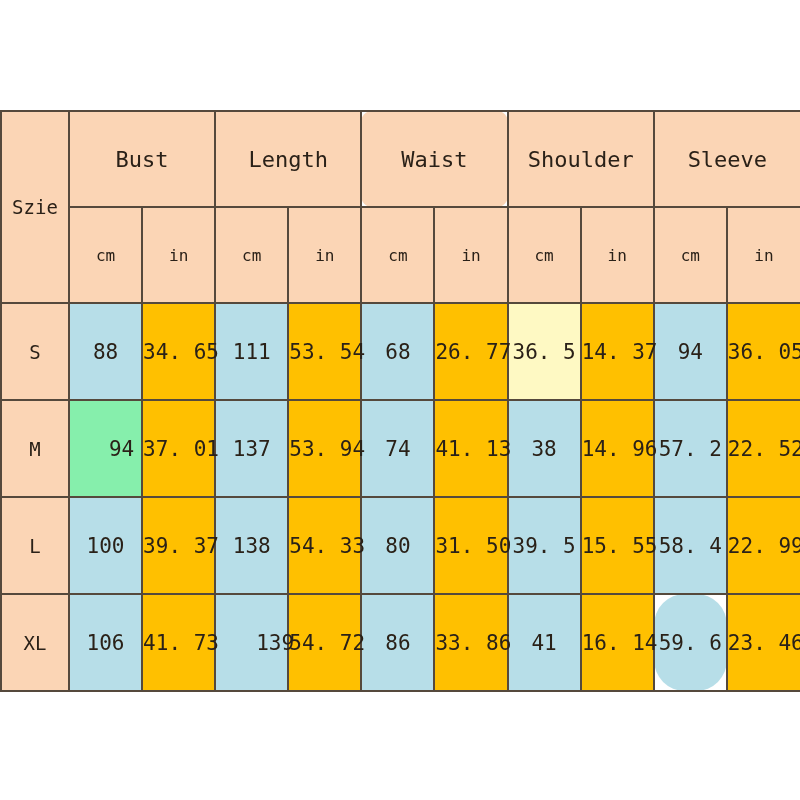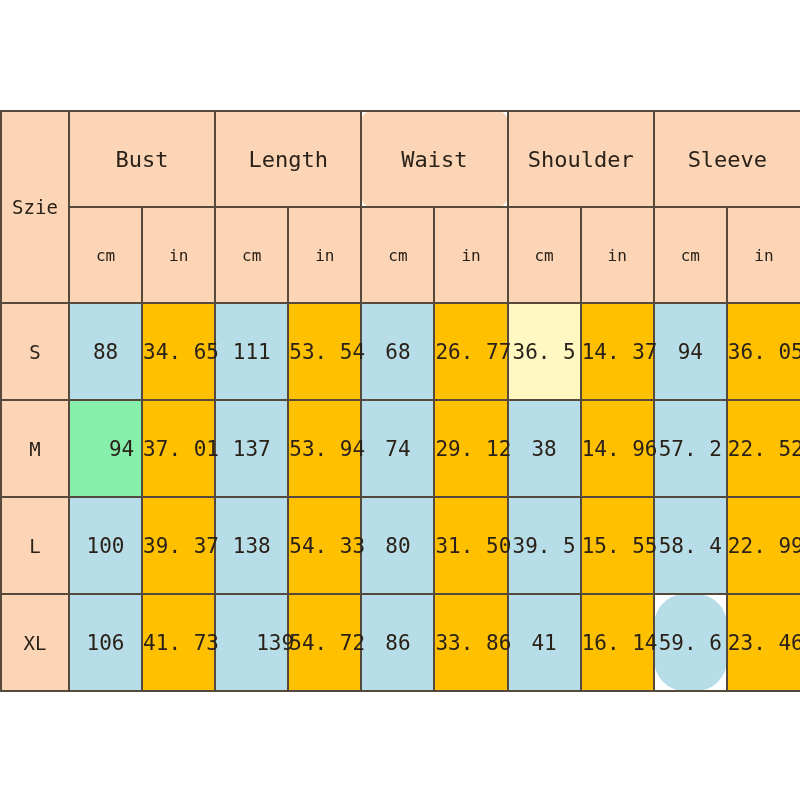--- a/index.html
+++ b/index.html
@@ -154,21 +154,21 @@
         <td class="in-cell num" style="background: rgb(255, 192, 0); border-left-color: rgb(85, 73, 60); border-right-color: rgb(85, 73, 60);">36. 05</td>
       </tr>
 
       <tr class="data-row">
         <td class="size-cell" style="background: rgb(251, 213, 181); border-left-color: rgb(85, 73, 60); border-right-color: rgb(85, 73, 60);">M</td>
         <td class="cm-cell num" style="background: #86efac; border-left-color: rgb(85, 73, 60); border-right-color: rgb(85, 73, 60); padding-left: 32px;">94</td>
         <td class="in-cell num" style="background: rgb(255, 192, 0); border-left-color: rgb(85, 73, 60); border-right-color: rgb(85, 73, 60);">37. 01</td>
         <td class="cm-cell num" style="background: rgb(183, 222, 232); border-left-color: rgb(85, 73, 60); border-right-color: rgb(85, 73, 60);">137</td>
         <td class="in-cell num" style="background: rgb(255, 192, 0); border-left-color: rgb(85, 73, 60); border-right-color: rgb(85, 73, 60);">53. 94</td>
         <td class="cm-cell num" style="background: rgb(183, 222, 232); border-left-color: rgb(85, 73, 60); border-right-color: rgb(85, 73, 60);">74</td>
-        <td class="in-cell num" style="background: rgb(255, 192, 0); border-left-color: rgb(85, 73, 60); border-right-color: rgb(85, 73, 60);">29. 12</td>
+        <td class="in-cell num" style="background: rgb(255, 192, 0); border-left-color: rgb(85, 73, 60); border-right-color: rgb(85, 73, 60);">41. 13</td>
         <td class="cm-cell num" style="background: rgb(183, 222, 232); border-left-color: rgb(85, 73, 60); border-right-color: rgb(85, 73, 60);">38</td>
         <td class="in-cell num" style="background: rgb(255, 192, 0); border-left-color: rgb(85, 73, 60); border-right-color: rgb(85, 73, 60);">14. 96</td>
         <td class="cm-cell num" style="background: rgb(183, 222, 232); border-left-color: rgb(85, 73, 60); border-right-color: rgb(85, 73, 60);">57. 2</td>
         <td class="in-cell num" style="background: rgb(255, 192, 0); border-left-color: rgb(85, 73, 60); border-right-color: rgb(85, 73, 60);">22. 52</td>
       </tr>
 
       <tr class="data-row">
         <td class="size-cell" style="background: rgb(251, 213, 181); border-left-color: rgb(85, 73, 60); border-right-color: rgb(85, 73, 60);">L</td>
         <td class="cm-cell num" style="background: rgb(183, 222, 232); border-left-color: rgb(85, 73, 60); border-right-color: rgb(85, 73, 60);">100</td>
         <td class="in-cell num" style="background: rgb(255, 192, 0); border-left-color: rgb(85, 73, 60); border-right-color: rgb(85, 73, 60);">39. 37</td>

